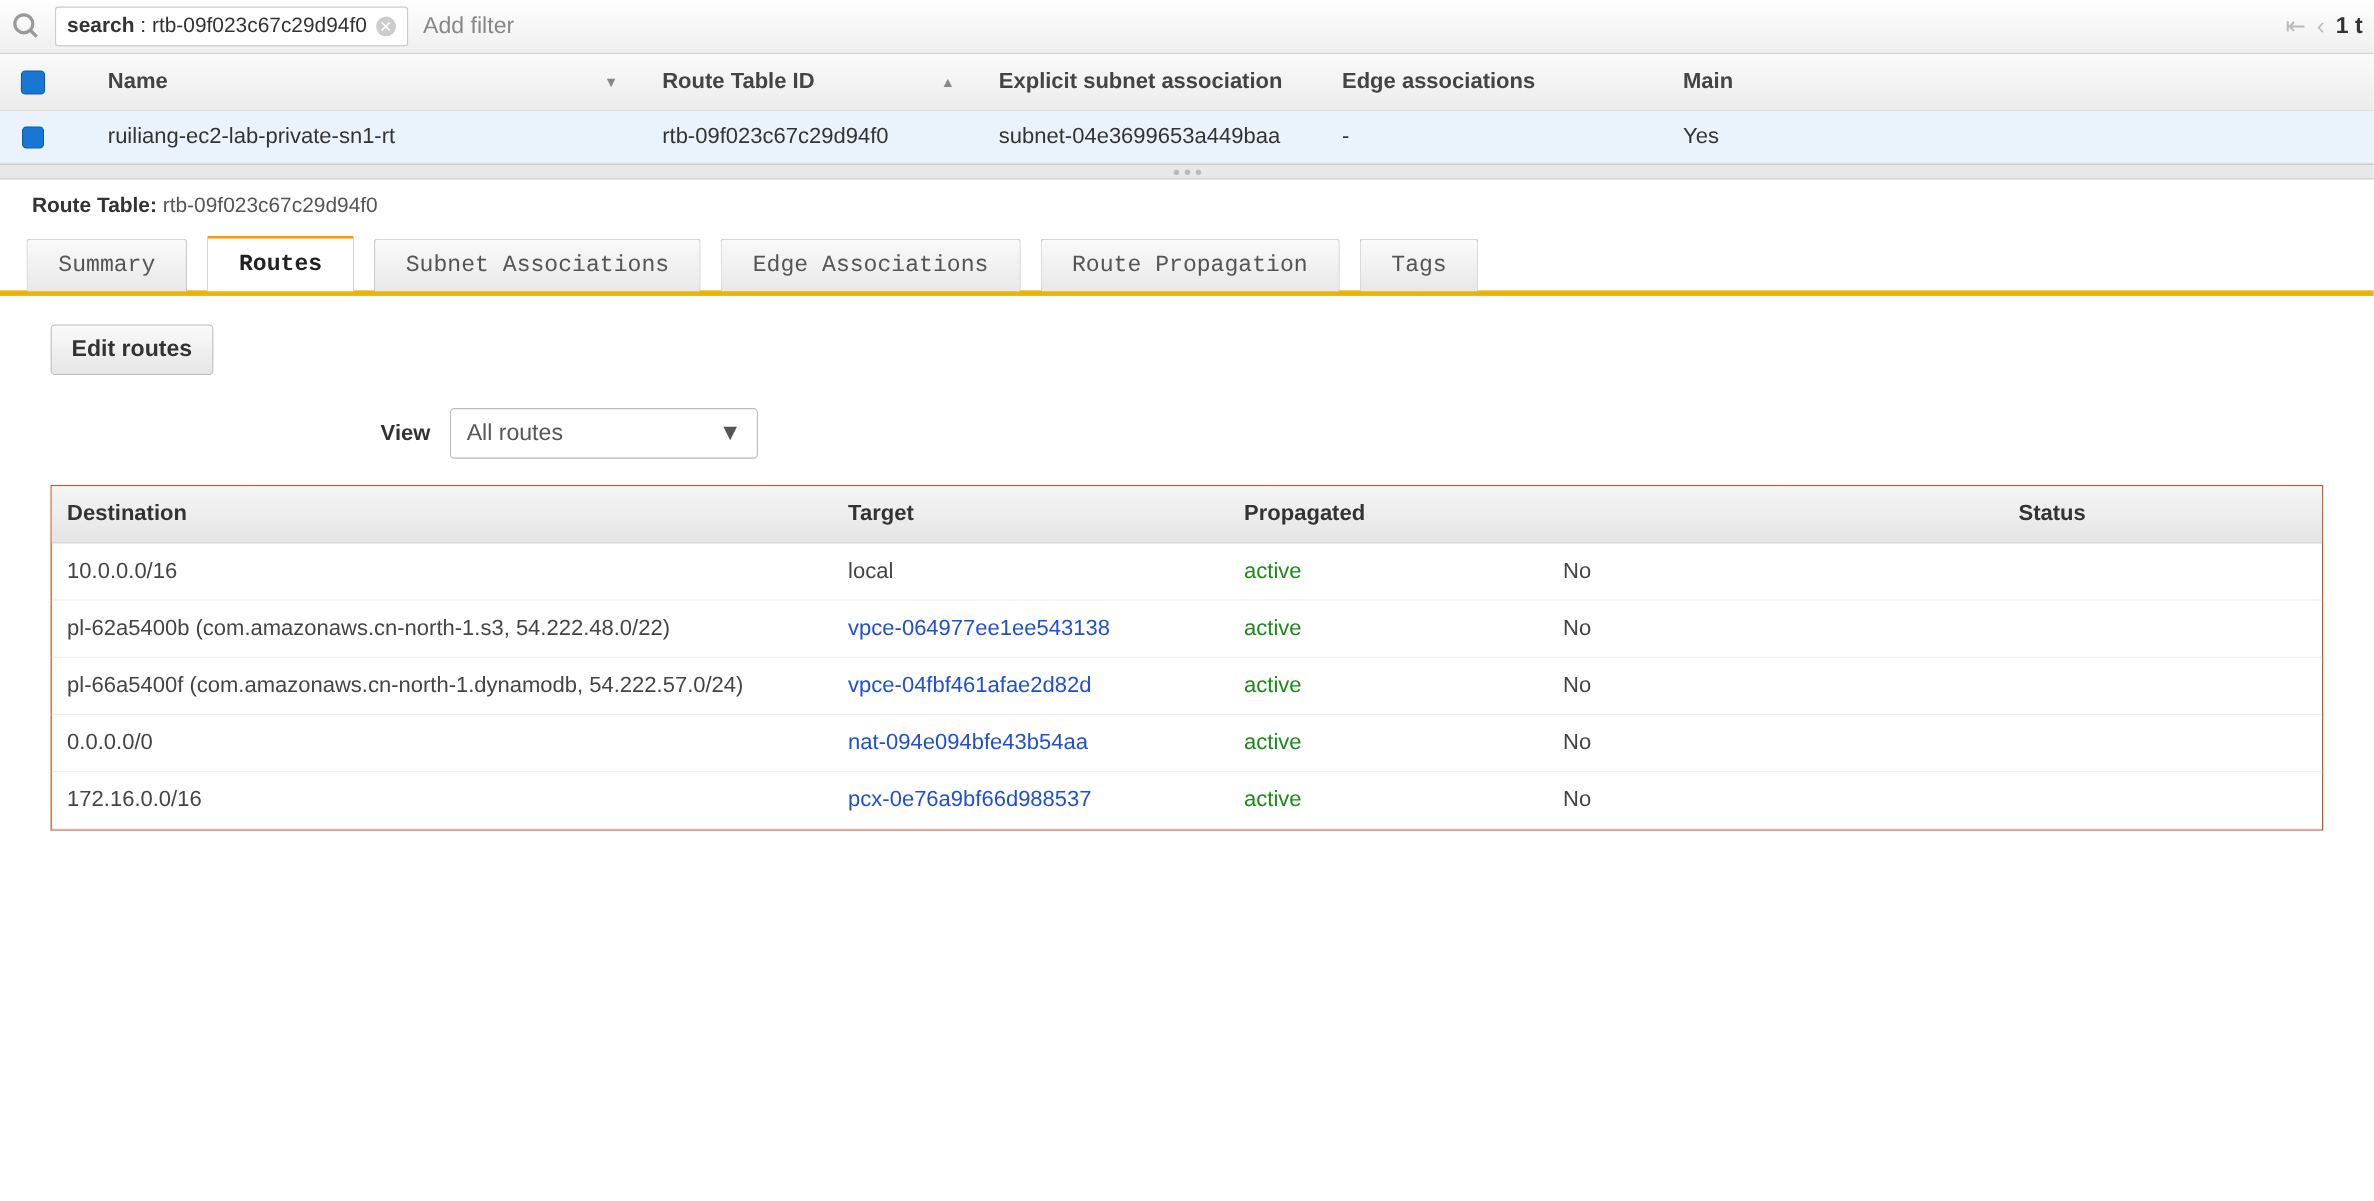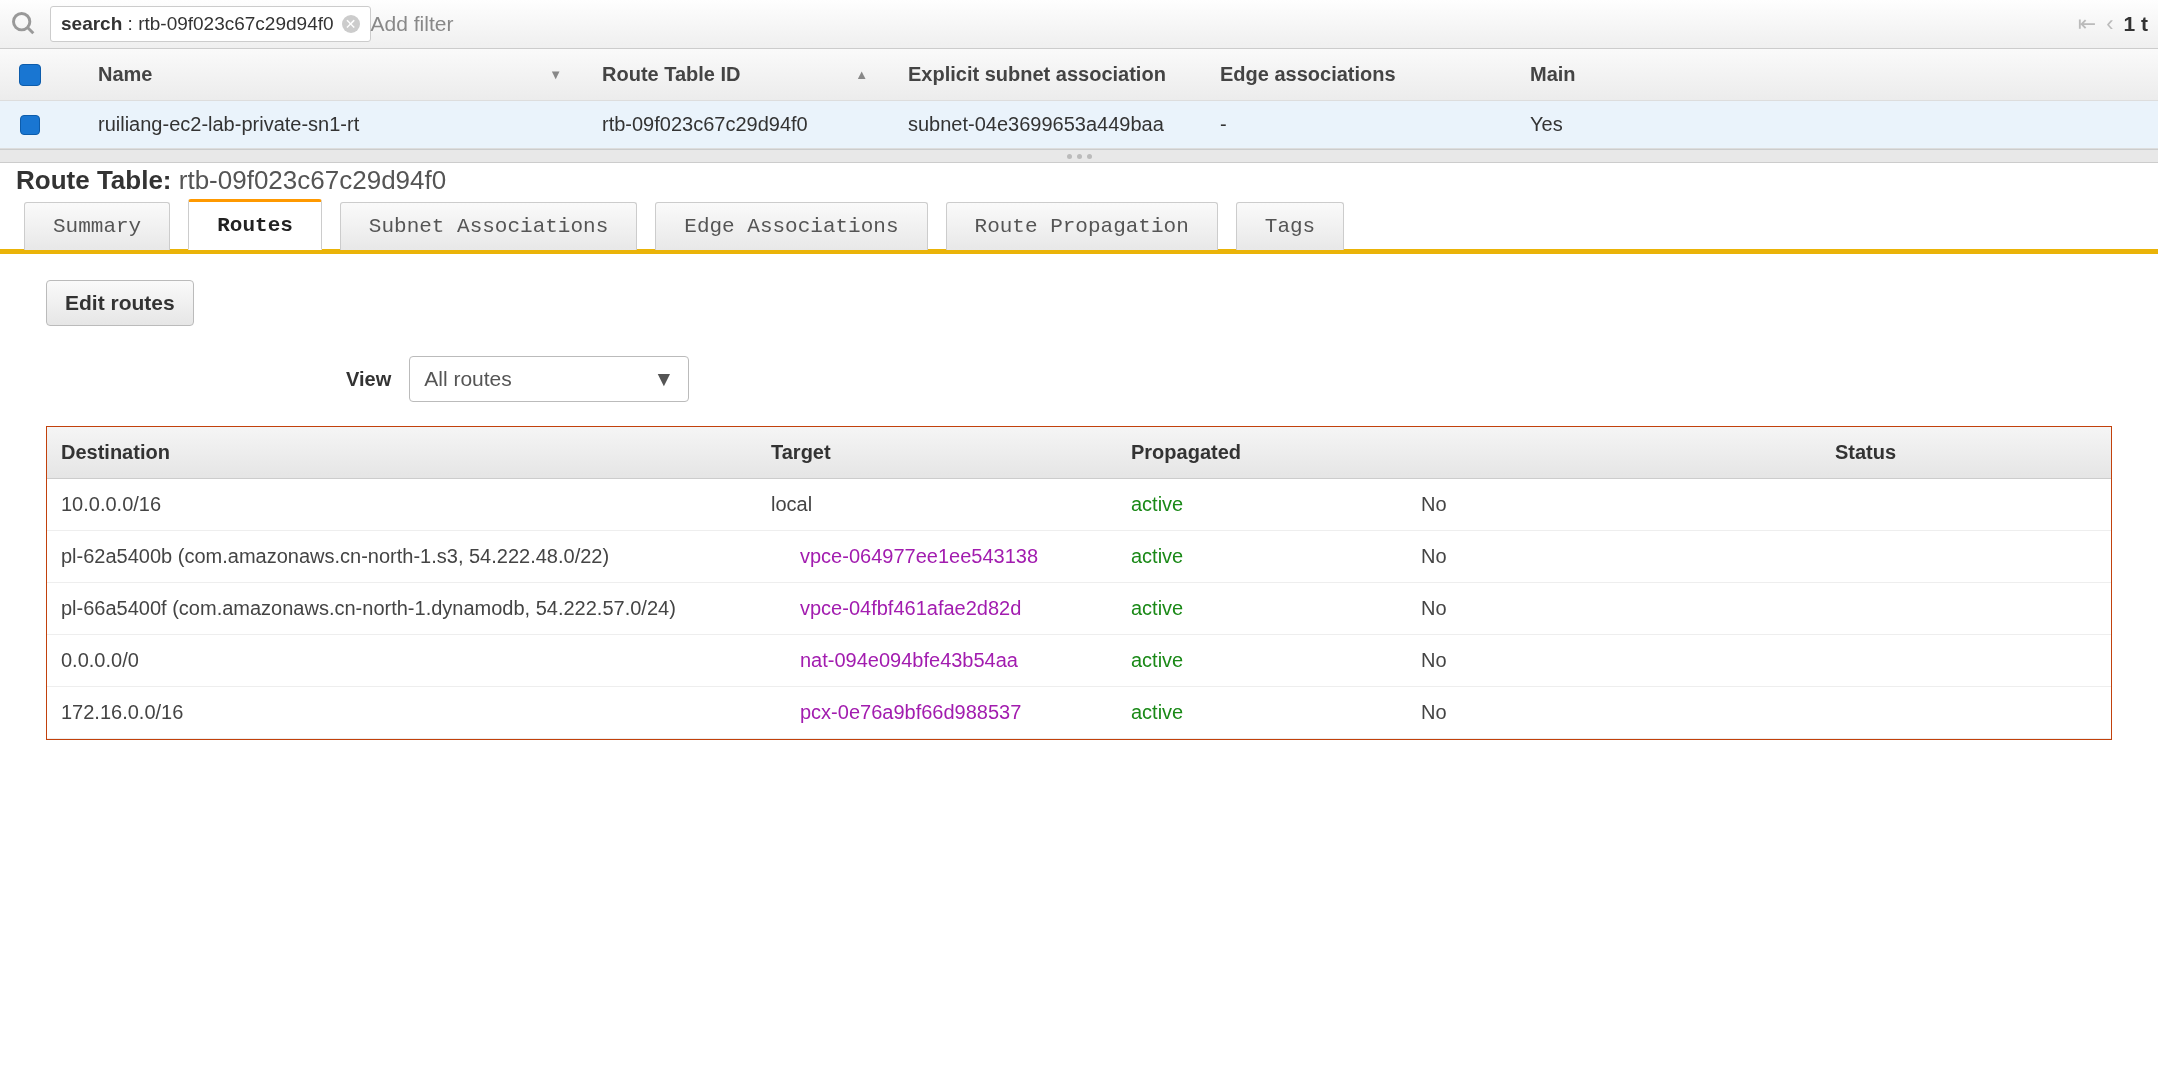--- a/index.html
+++ b/index.html
@@ -24,21 +24,21 @@
       color: #999;
     }
     .filter-tag {
       display: inline-flex;
       align-items: center;
       padding: 6px 10px;
       background: #fff;
       border: 1px solid #ccc;
       border-radius: 3px;
       font-size: 19px;
-      margin-right: 0;
+      margin-right: 14px;
     }
     .filter-tag .key { font-weight: bold; }
     .filter-tag .remove {
       display: inline-flex;
       width: 18px; height: 18px;
       border-radius: 50%;
       background: #ccc;
       color: #fff;
       font-size: 14px;
       margin-left: 8px;
@@ -109,23 +109,24 @@
       border-top: 1px solid #ccc;
       border-bottom: 1px solid #ccc;
       display: flex;
       justify-content: center;
       align-items: center;
       gap: 5px;
     }
     .splitter .dot { width:5px;height:5px;background:#bbb;border-radius:50%; }
 
     .detail-header {
-      padding: 2px 16px;
-      font-size: 26px;
+      padding: 14px 16px;
+      font-size: 19px;
       color: #555;
+      margin-left: 13px;
     }
     .detail-header .label { font-weight: bold; color: #333;}
     
     .tabs {
       display: flex;
       gap: 18px;
       padding: 0 24px;
       border-bottom: 5px solid #eab308;
       align-items: flex-end;
       font-family: Liberation Mono, monospace;
@@ -197,21 +198,21 @@
     .routes-row {
       display: flex;
       border-bottom: 1px solid #eee;
       color: #444;
     }
     .rcell { padding: 14px 14px; }
     .rc-dest { flex: 0 0 710px; }
     .rc-target { flex: 0 0 360px; }
     .rc-status { flex: 0 0 290px; }
     .rc-prop { flex: 1; }
-    .link { color: #a21caf; cursor: pointer; margin-left: 29px; }
+    .link { color: #1d4ed8; cursor: pointer; }
     .active { color: #1a8917; }
   </style>
 </head>
 <body>
 
 <div class="top-bar">
   <span class="search-icon">
     <svg viewBox="0 0 24 24" width="28" height="28" fill="none" stroke="currentColor" stroke-width="2.5">
         <circle cx="10" cy="10" r="7"></circle>
         <line x1="20" y1="20" x2="15" y2="15"></line>

